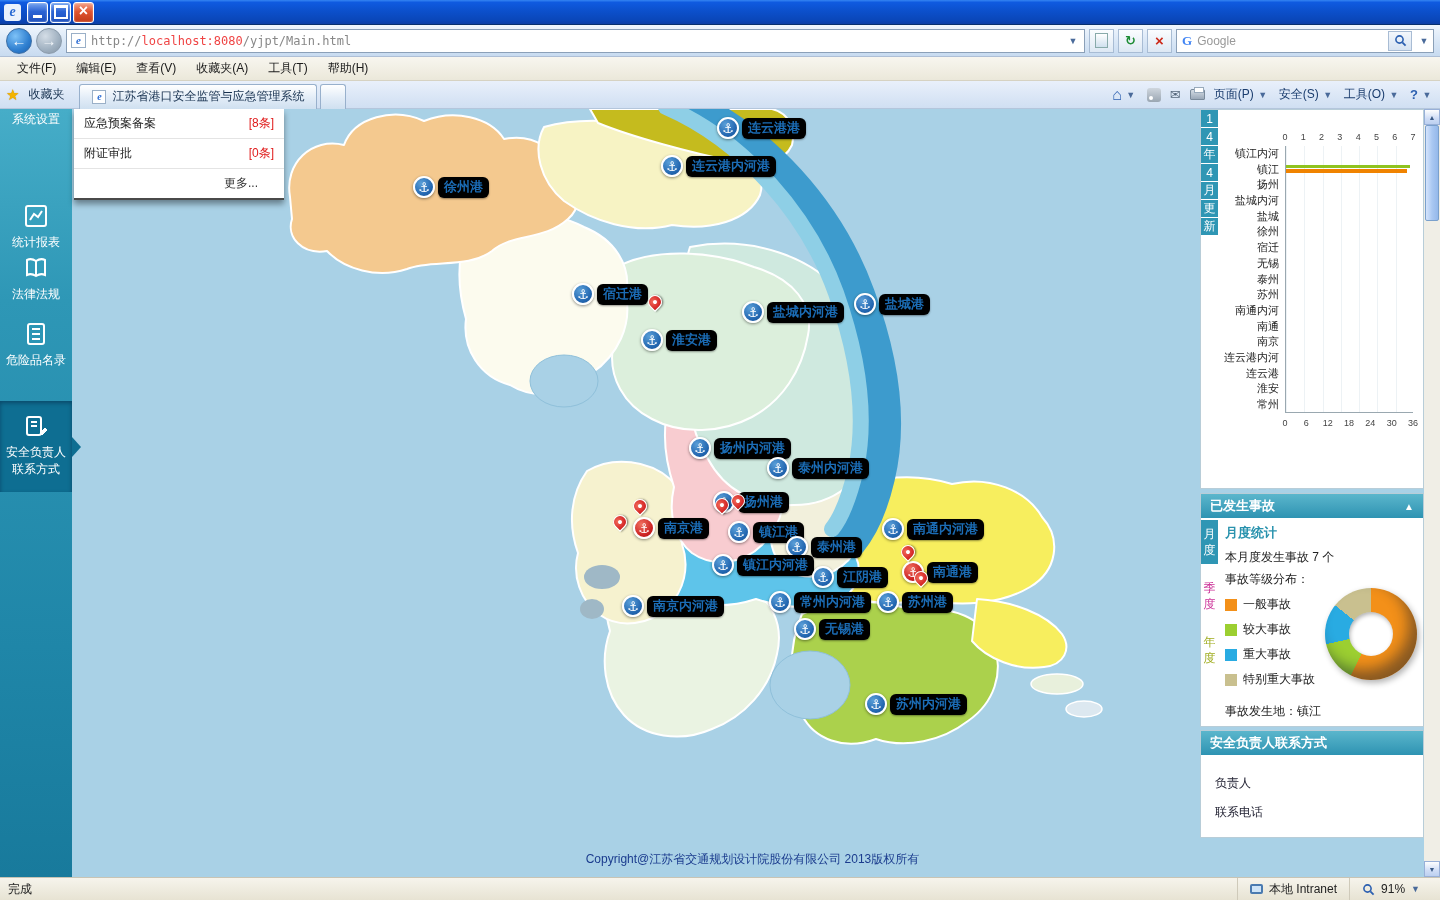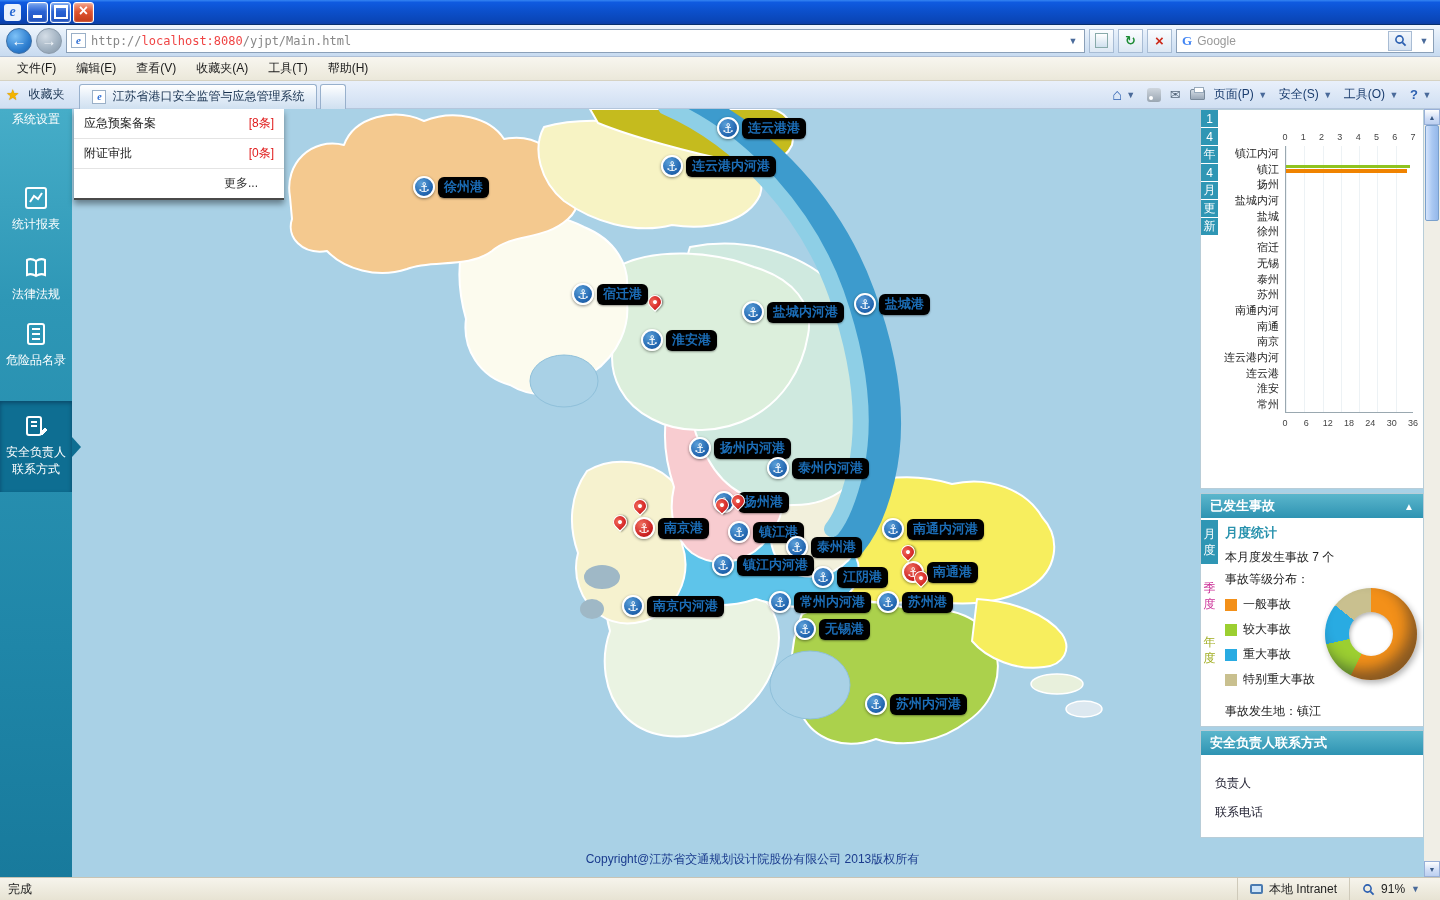--- a/index.html
+++ b/index.html
@@ -218,21 +218,21 @@
         </span>
     </div>
   </div>
 
   <div class="content">
 
     <div class="sidebar">
       <div class="side-item" style="top:2px">
         <span class="side-label">系统设置</span>
       </div>
-      <div class="side-item" style="top:76px">
+      <div class="side-item" style="top:94px">
         <svg width="26" height="26" viewBox="0 0 26 26">
             <rect x="3" y="3" width="20" height="20" rx="2" fill="none" stroke="#fff" stroke-width="2"></rect>
             <polyline points="7,17 11,11 15,14 19,8" fill="none" stroke="#fff" stroke-width="2"></polyline>
           </svg>
         <span class="side-label">统计报表</span>
       </div>
       <div class="side-item" style="top:146px">
         <svg width="26" height="26" viewBox="0 0 26 26">
             <path d="M13 6 C10 4 6 4 4 5 V20 C6 19 10 19 13 21 C16 19 20 19 22 20 V5 C20 4 16 4 13 6 Z" fill="none" stroke="#fff" stroke-width="2"></path>
             <line x1="13" y1="6" x2="13" y2="21" stroke="#fff" stroke-width="2"></line>

